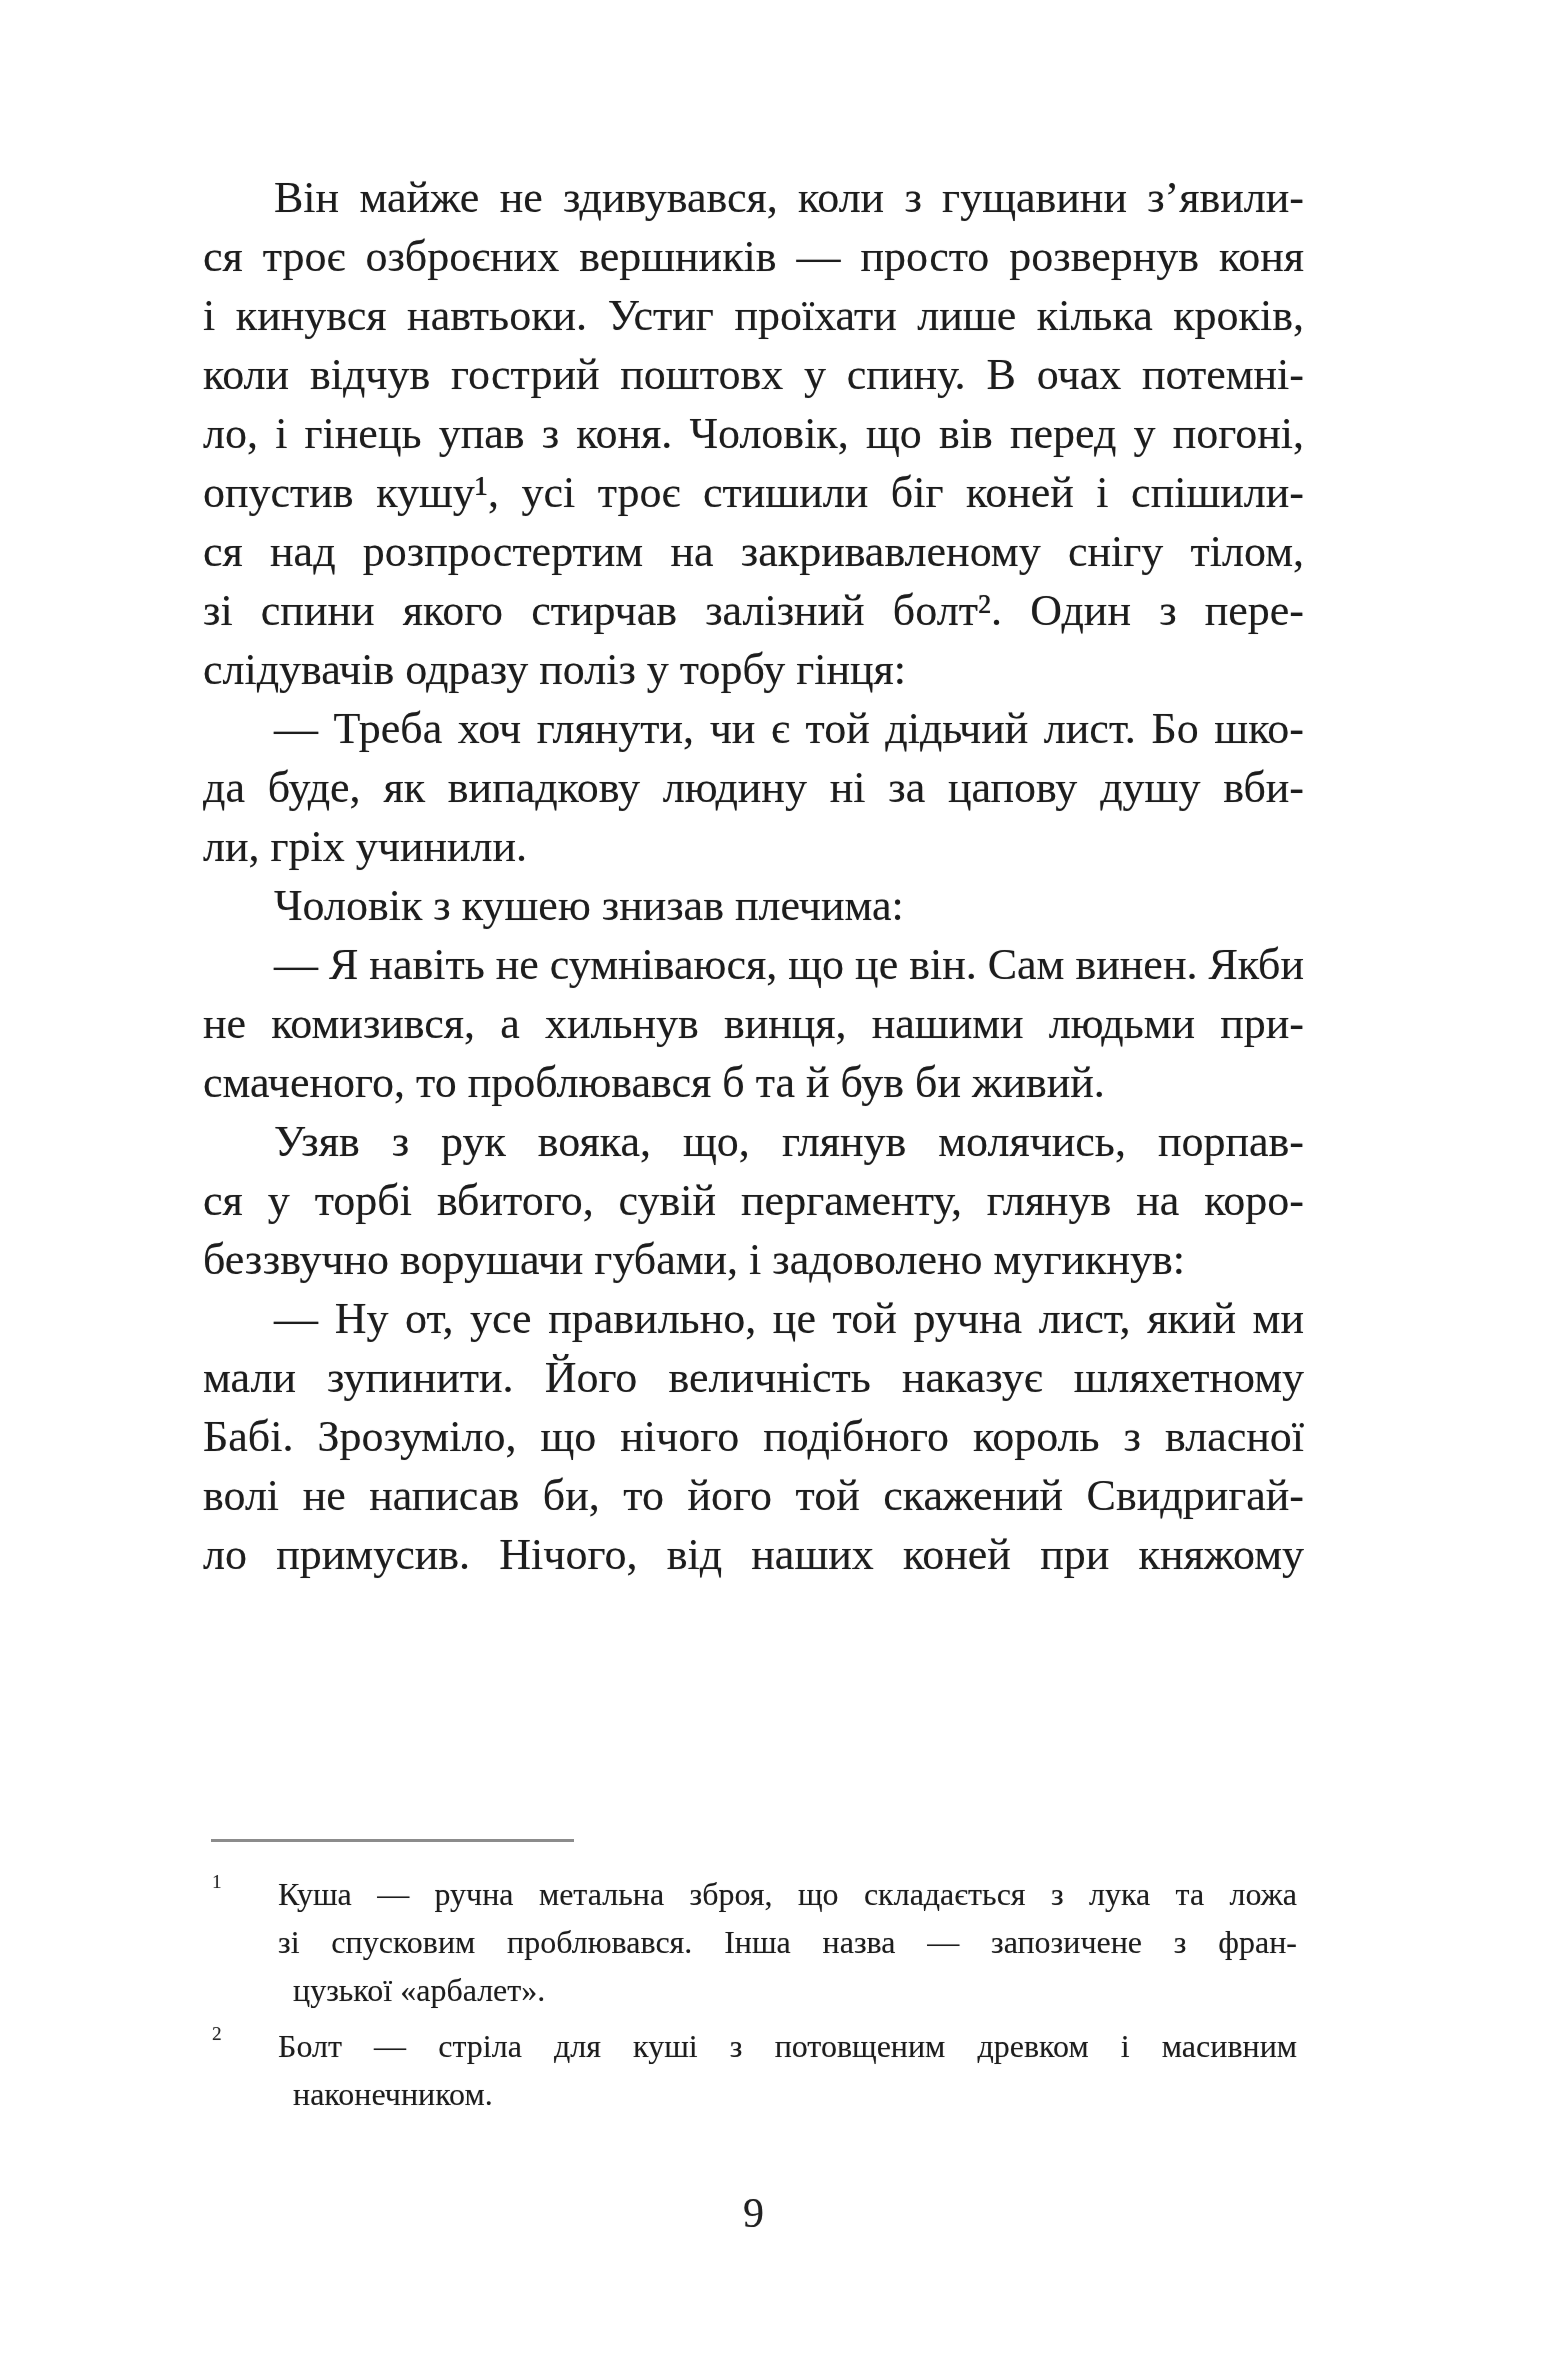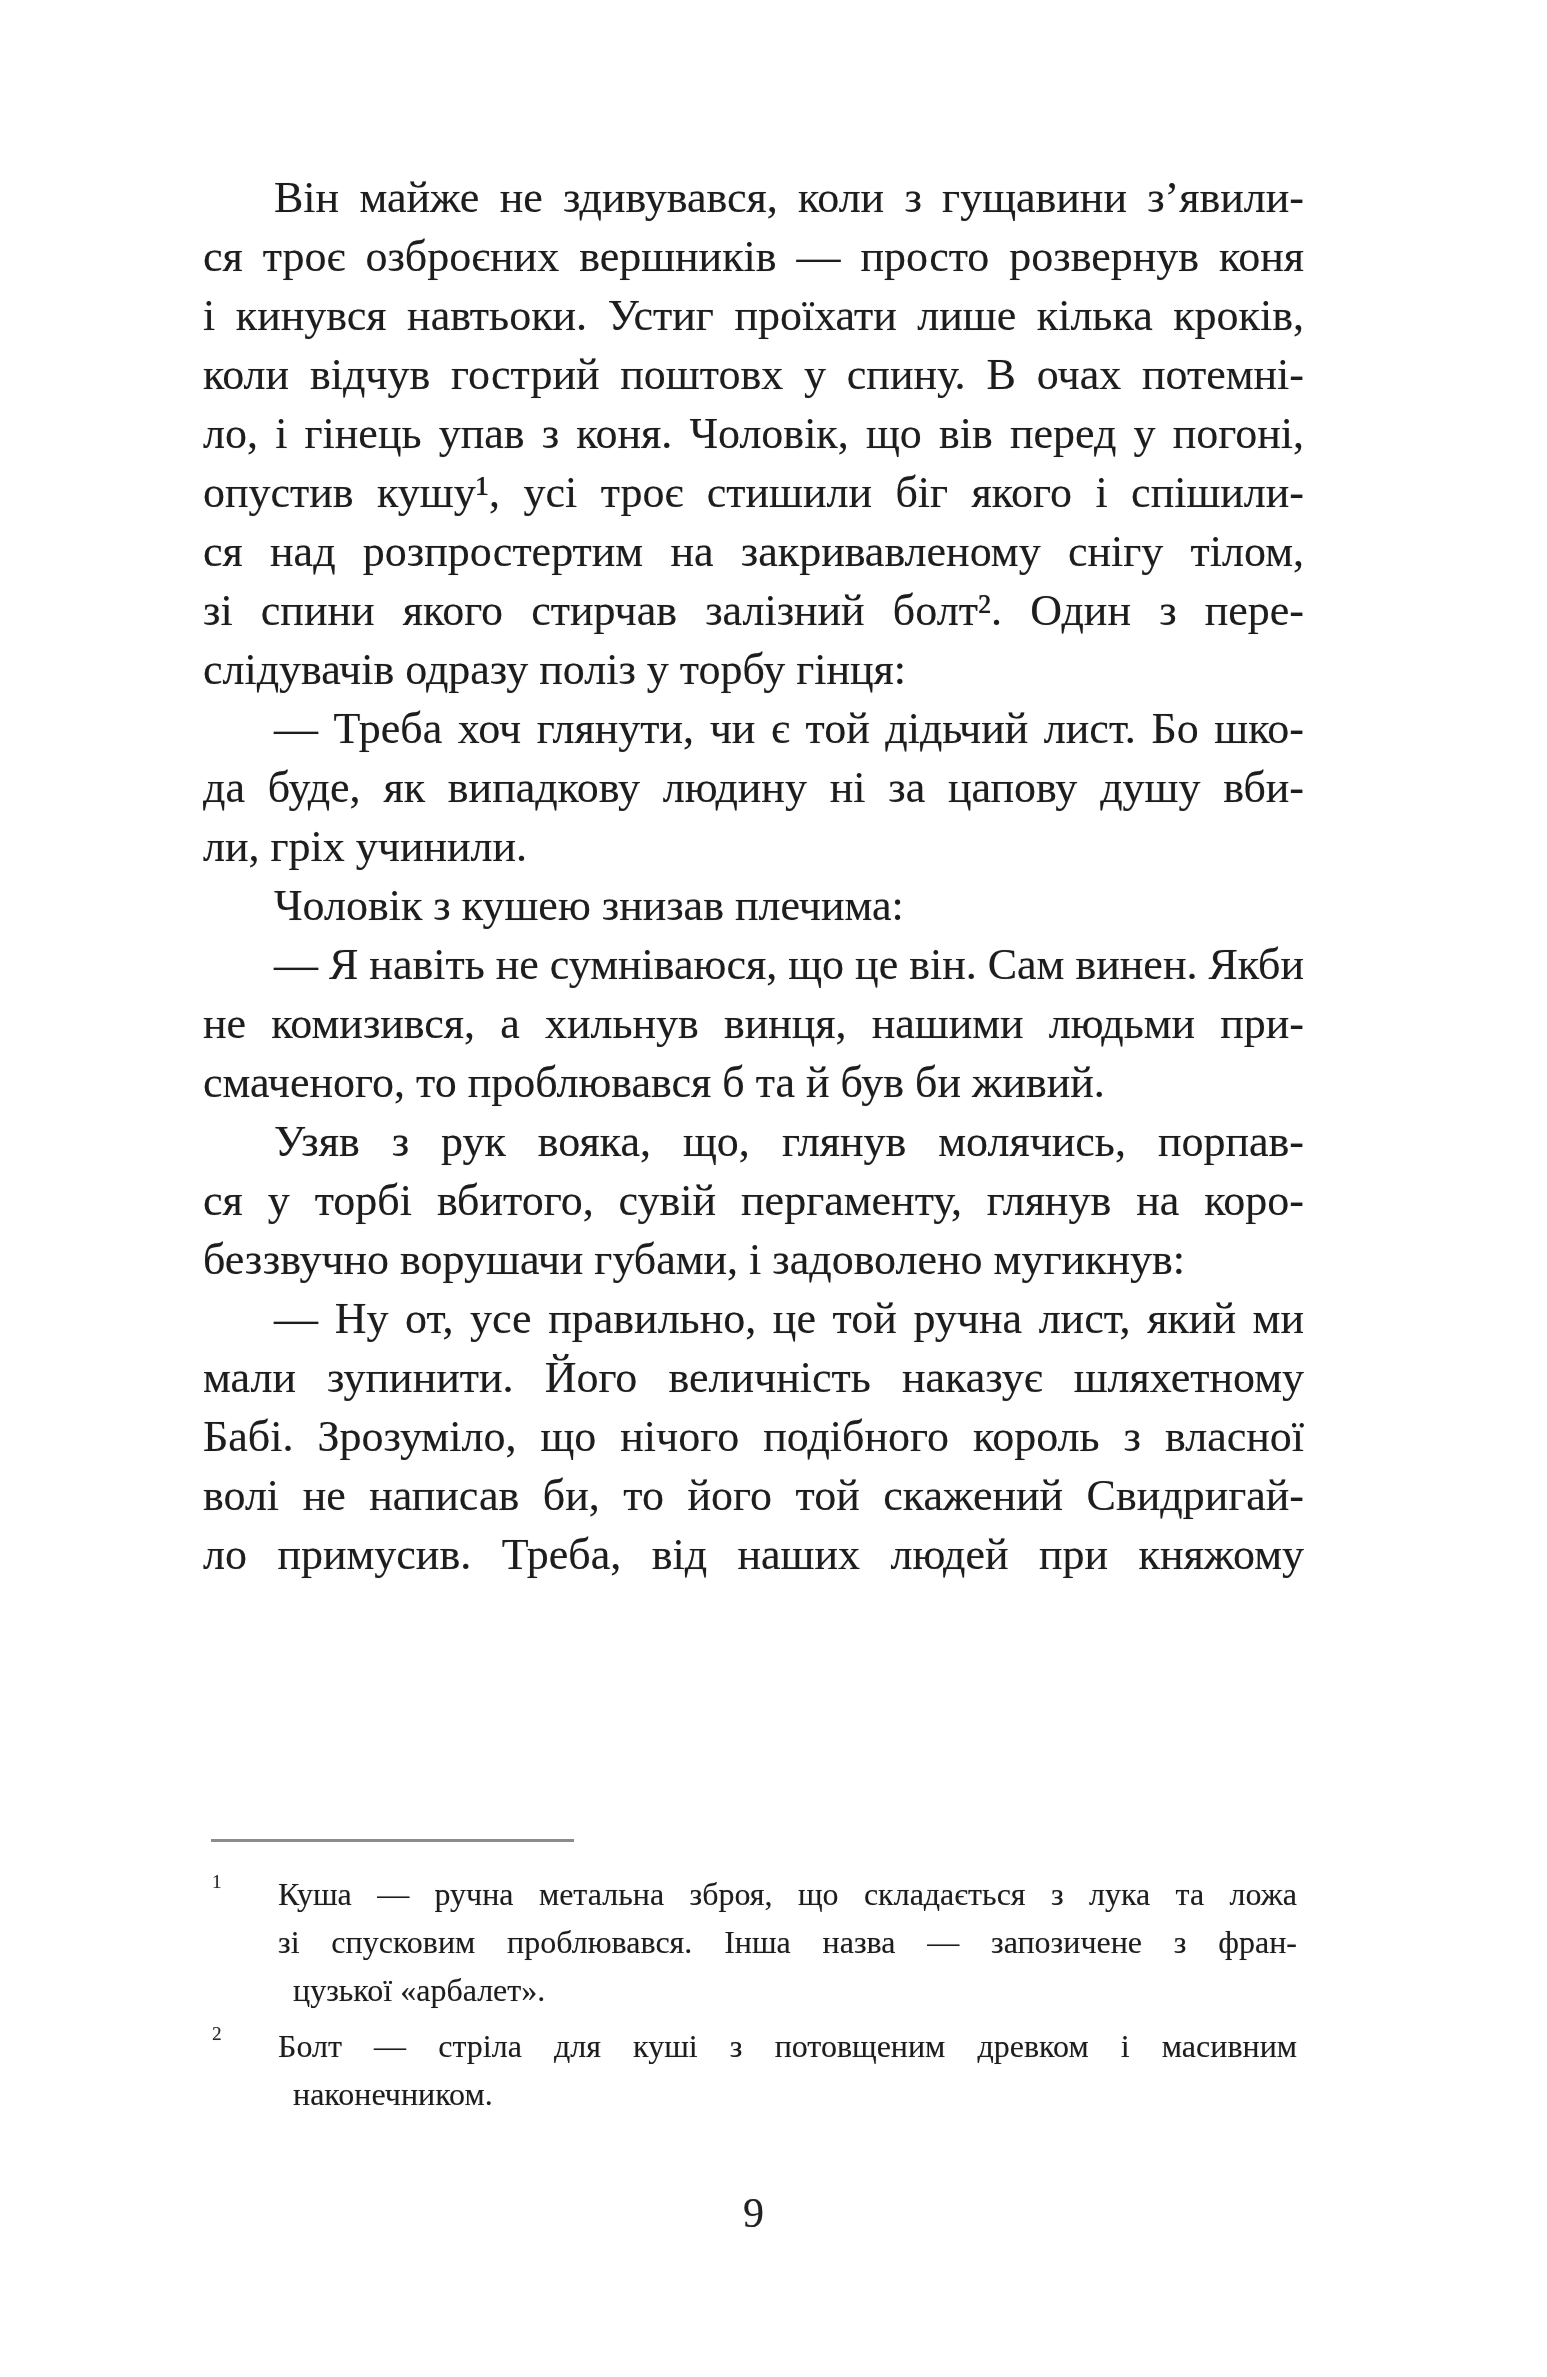--- a/index.html
+++ b/index.html
@@ -103,39 +103,39 @@
 <body>
 
 <div id="book-page">
 
   <div class="text-block">
     <div class="bline indent">Він майже не здивувався, коли з гущавини з’явили-</div>
     <div class="bline">ся троє озброєних вершників — просто розвернув коня</div>
     <div class="bline">і кинувся навтьоки. Устиг проїхати лише кілька кроків,</div>
     <div class="bline">коли відчув гострий поштовх у спину. В очах потемні-</div>
     <div class="bline">ло, і гінець упав з коня. Чоловік, що вів перед у погоні,</div>
-    <div class="bline">опустив кушу¹, усі троє стишили біг якого і спішили-</div>
+    <div class="bline">опустив кушу¹, усі троє стишили біг коней і спішили-</div>
     <div class="bline">ся над розпростертим на закривавленому снігу тілом,</div>
     <div class="bline">зі спини якого стирчав залізний болт². Один з пере-</div>
     <div class="bline last">слідувачів одразу поліз у торбу гінця:</div>
     <div class="bline indent">— Треба хоч глянути, чи є той дідьчий лист. Бо шко-</div>
     <div class="bline">да буде, як випадкову людину ні за цапову душу вби-</div>
     <div class="bline last">ли, гріх учинили.</div>
     <div class="bline indent last">Чоловік з кушею знизав плечима:</div>
     <div class="bline indent">— Я навіть не сумніваюся, що це він. Сам винен. Якби</div>
     <div class="bline">не комизився, а хильнув винця, нашими людьми при-</div>
     <div class="bline last">смаченого, то проблювався б та й був би живий.</div>
     <div class="bline indent">Узяв з рук вояка, що, глянув молячись, порпав-</div>
     <div class="bline">ся у торбі вбитого, сувій пергаменту, глянув на коро-</div>
     <div class="bline last">беззвучно ворушачи губами, і задоволено мугикнув:</div>
     <div class="bline indent">— Ну от, усе правильно, це той ручна лист, який ми</div>
     <div class="bline">мали зупинити. Його величність наказує шляхетному</div>
     <div class="bline">Бабі. Зрозуміло, що нічого подібного король з власної</div>
     <div class="bline">волі не написав би, то його той скажений Свидригай-</div>
-    <div class="bline">ло примусив. Треба, від наших людей при княжому</div>
+    <div class="bline">ло примусив. Нічого, від наших коней при княжому</div>
   </div>
 
   <div class="fn-divider"></div>
 
   <div class="footnotes">
     <div class="footnote">
       <span class="fn-marker">1</span>
       <div class="fn-line">Куша — ручна метальна зброя, що складається з лука та ложа</div>
       <div class="fn-line">зі спусковим проблювався. Інша назва — запозичене з фран-</div>
       <div class="fn-line last">цузької «арбалет».</div>

